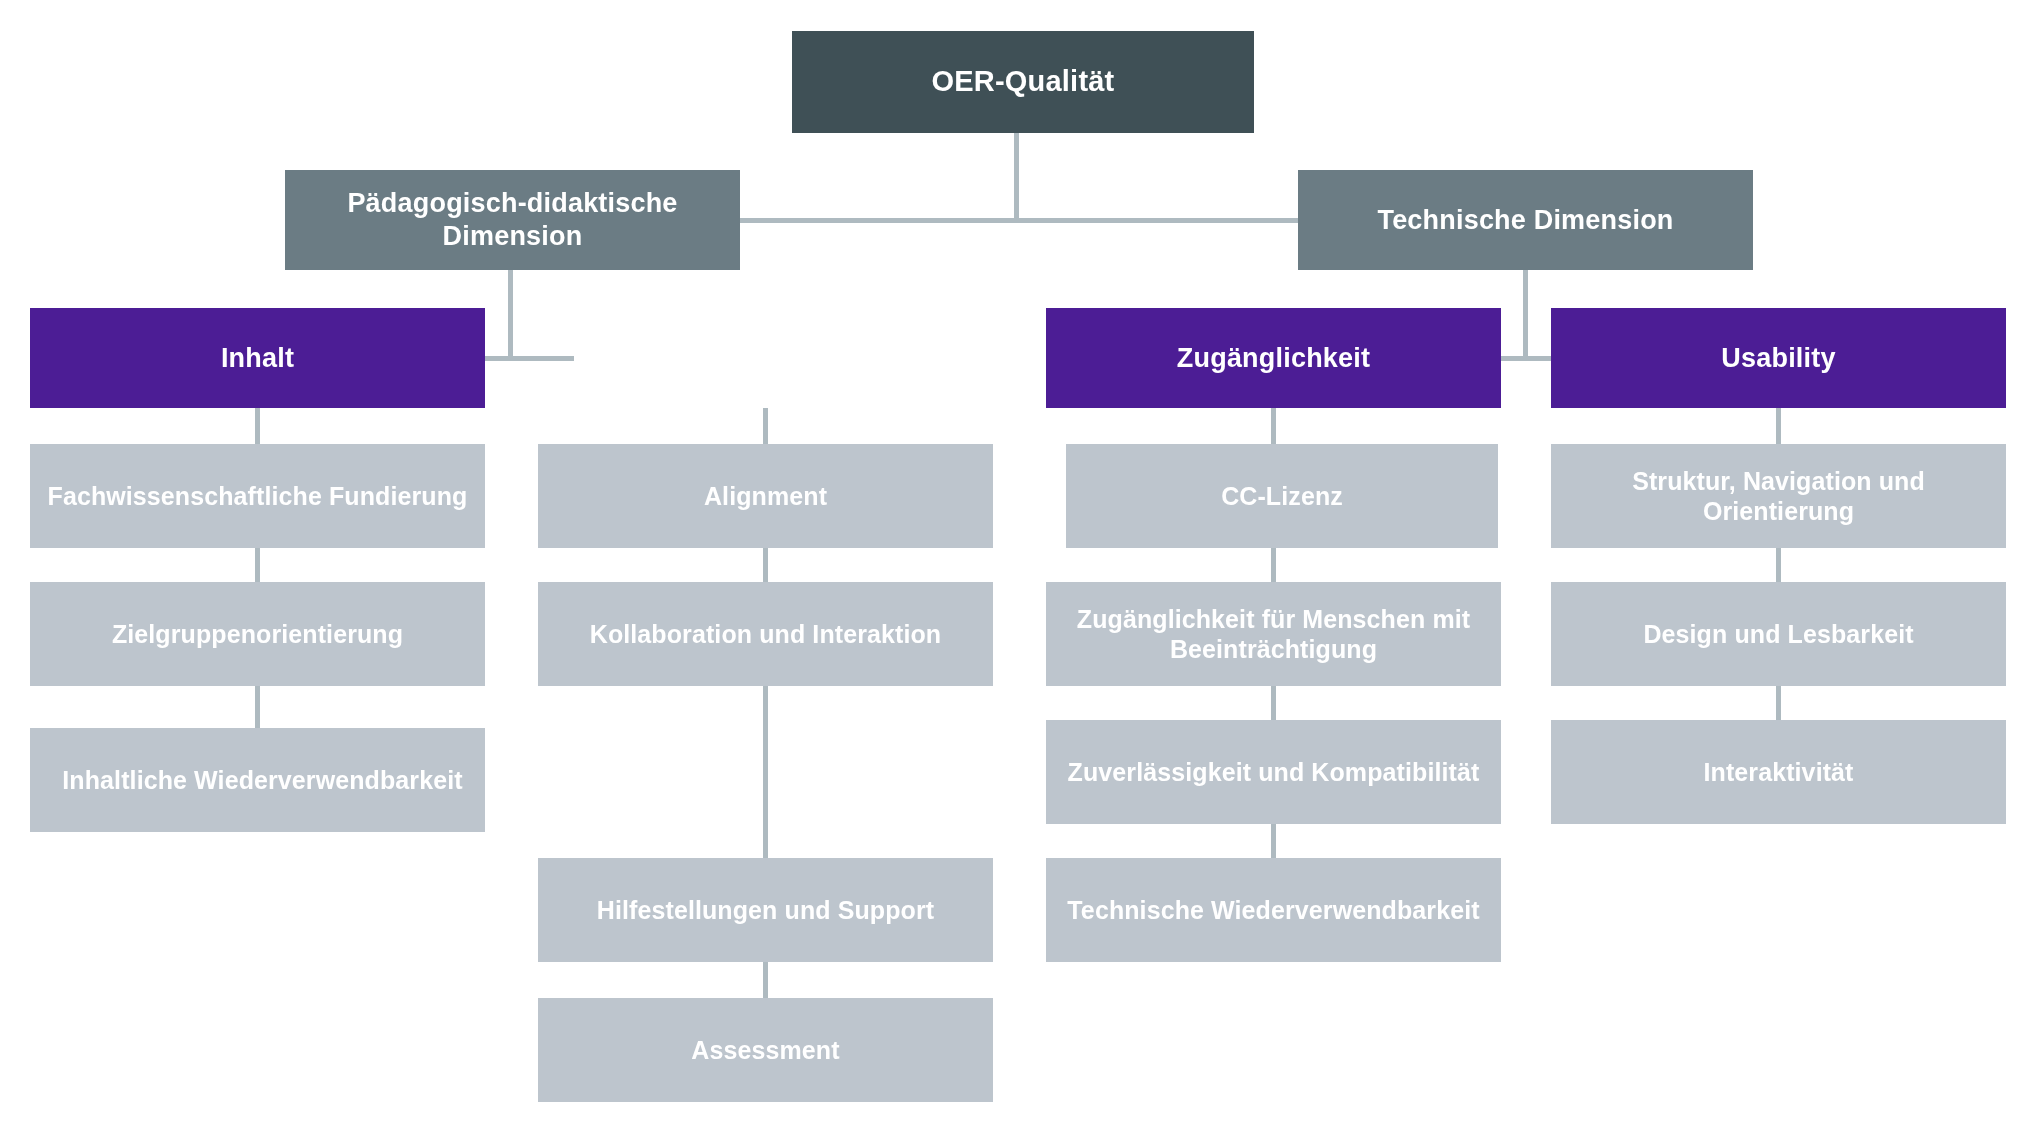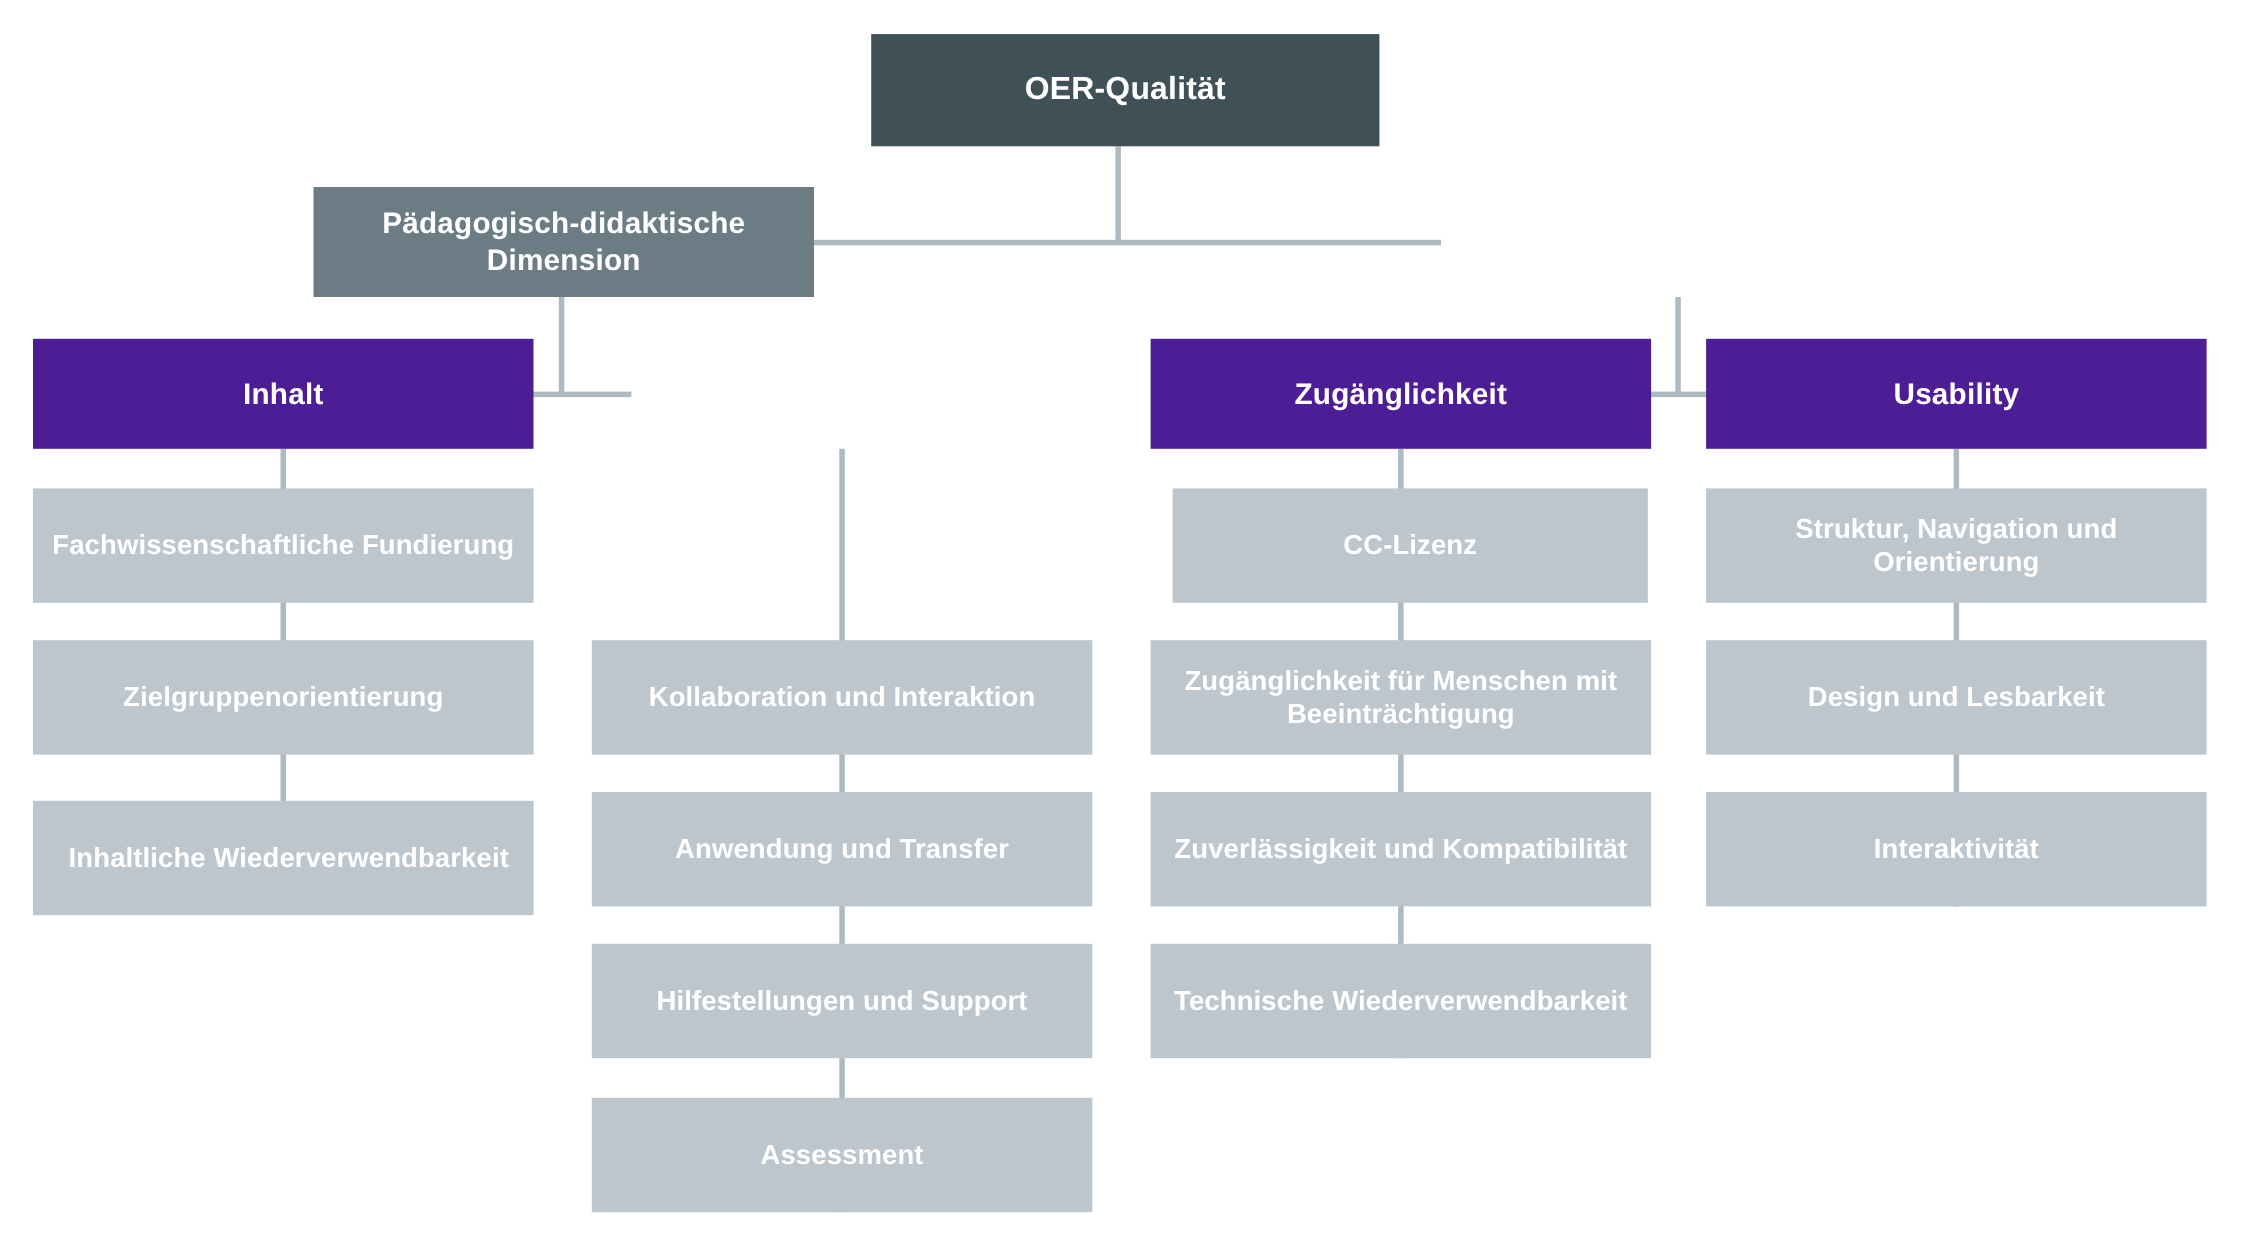--- a/index.html
+++ b/index.html
@@ -72,36 +72,37 @@
   <div class="conn h" style="left:442px; top:356px; width:132px;"></div>
   <div class="conn v" style="left:442px; top:356px; height:5px;"></div>
 
   <div class="conn v" style="left:1523px; top:270px; height:90px;"></div>
   <div class="conn h" style="left:1458px; top:356px; width:132px;"></div>
 
   <div class="node root" style="left:792px; top:31px; width:462px; height:102px;">OER-Qualität</div>
 
   <div class="node dim" style="left:285px; top:170px; width:455px; height:100px;">Pädagogisch-didaktische Dimension</div>
 
+  <div class="node dim" style="left:1298px; top:170px; width:455px; height:100px;">Technische Dimension</div>
 
   <div class="node cat" style="left:30px; top:308px; width:455px; height:100px;">Inhalt</div>
 
 
   <div class="node cat" style="left:1046px; top:308px; width:455px; height:100px;">Zugänglichkeit</div>
 
   <div class="node cat" style="left:1551px; top:308px; width:455px; height:100px;">Usability</div>
 
   <div class="conn v" style="left:255px; top:408px; height:416px;"></div>
   <div class="node leaf" style="left:30px; top:444px; width:455px; height:104px;">Fachwissenschaftliche Fundierung</div>
   <div class="node leaf" style="left:30px; top:582px; width:455px; height:104px;">Zielgruppenorientierung</div>
   <div class="node leaf" style="left:30px; top:728px; width:455px; height:104px;padding-left:20px;">Inhaltliche Wiederverwendbarkeit</div>
 
   <div class="conn v" style="left:763px; top:408px; height:694px;"></div>
+  <div class="node leaf" style="left:538px; top:444px; width:455px; height:104px;">Alignment</div>
   <div class="node leaf" style="left:538px; top:582px; width:455px; height:104px;">Kollaboration und Interaktion</div>
-  <div class="node leaf" style="left:538px; top:720px; width:455px; height:104px;">Anwendung und Transfer</div>
   <div class="node leaf" style="left:538px; top:858px; width:455px; height:104px;">Hilfestellungen und Support</div>
   <div class="node leaf" style="left:538px; top:998px; width:455px; height:104px;">Assessment</div>
 
   <div class="conn v" style="left:1271px; top:408px; height:554px;"></div>
   <div class="node leaf" style="left:1046px; top:444px; width:432px; height:104px;margin-left:20px;">CC-Lizenz</div>
   <div class="node leaf" style="left:1046px; top:582px; width:455px; height:104px;">Zugänglichkeit für Menschen mit Beeinträchtigung</div>
   <div class="node leaf" style="left:1046px; top:720px; width:455px; height:104px;">Zuverlässigkeit und Kompatibilität</div>
   <div class="node leaf" style="left:1046px; top:858px; width:455px; height:104px;">Technische Wiederverwendbarkeit</div>
 
   <div class="conn v" style="left:1776px; top:408px; height:416px;"></div>

